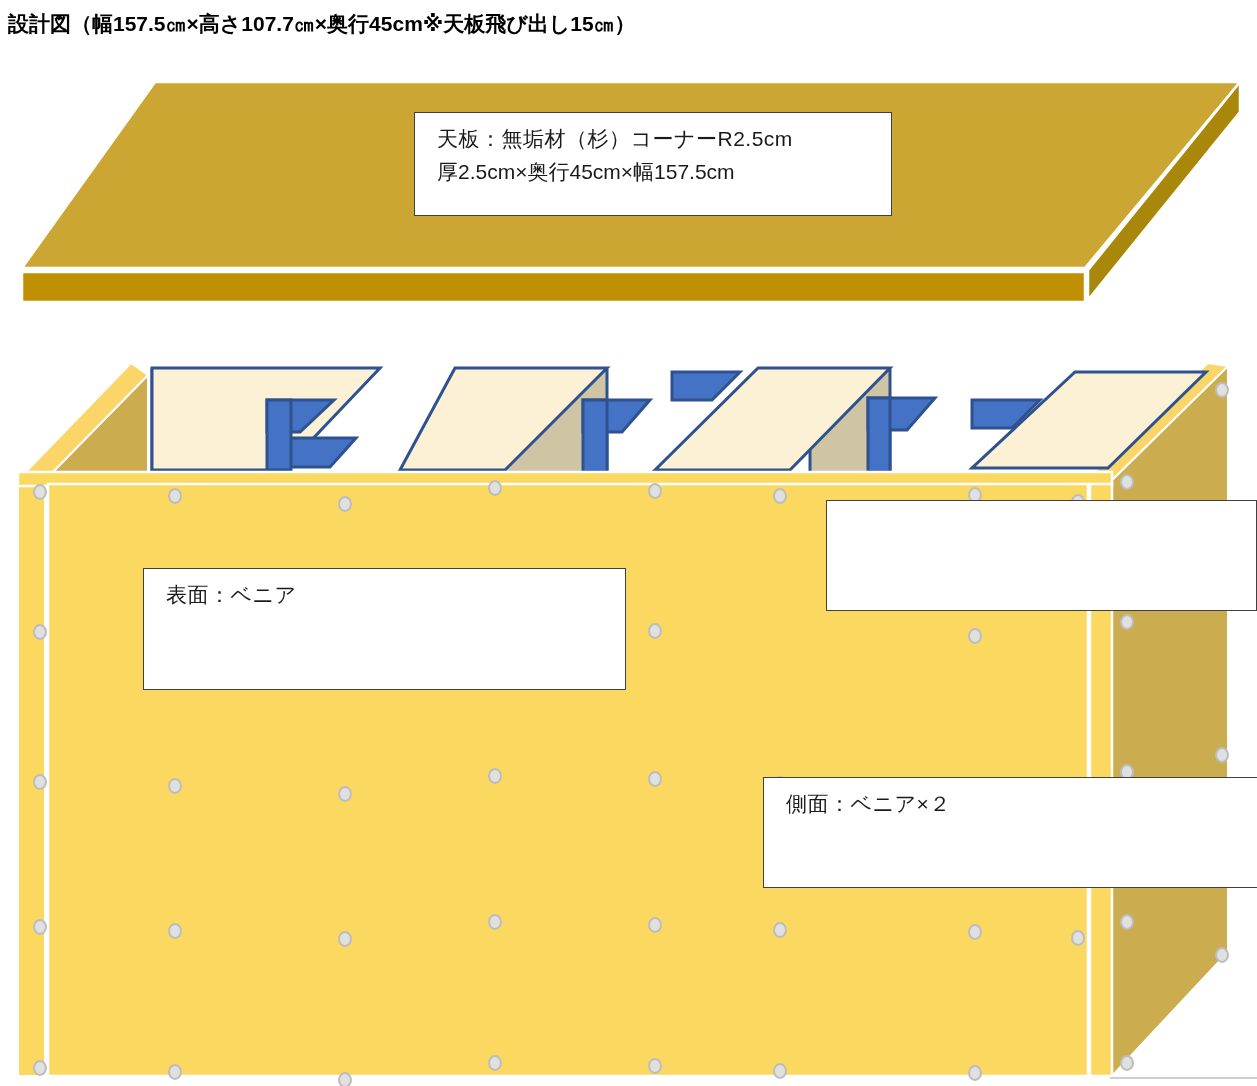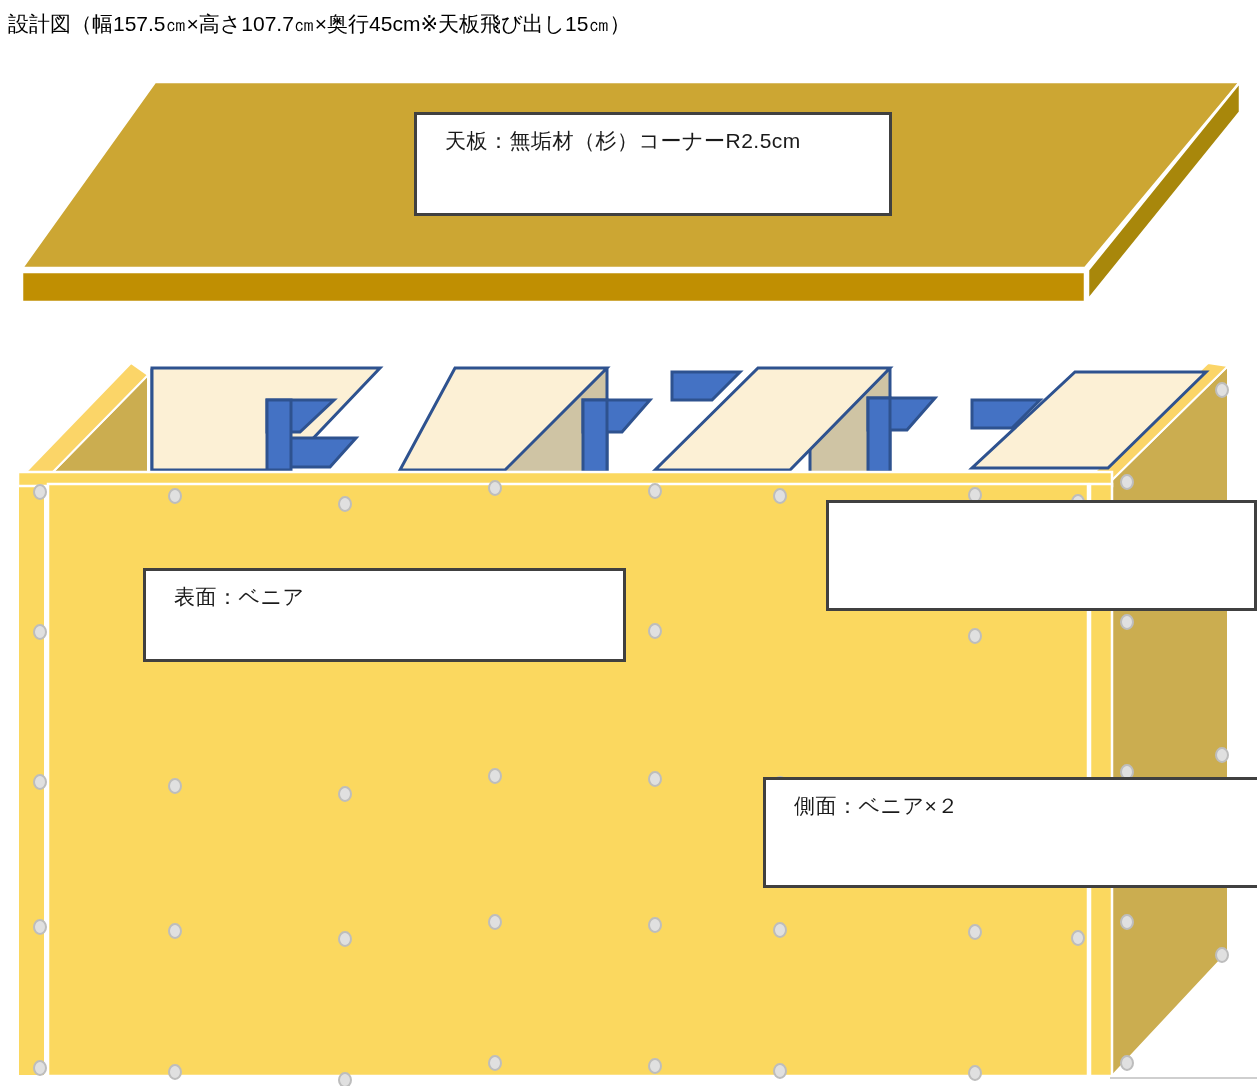--- a/index.html
+++ b/index.html
@@ -1,40 +1,40 @@
 <!DOCTYPE html>
 <html><head>
 <meta charset="utf-8">
 <style>
   html,body{margin:0;padding:0;background:#ffffff;}
   body{width:1257px;height:1086px;position:relative;overflow:hidden;
        font-family:"Liberation Sans","DejaVu Sans",sans-serif;}
 
   #title{
     position:absolute; left:8px; top:10px;
-    font-size:21px; font-weight:normal; color:#000000;
+    font-size:21px; font-weight:bold; color:#000000;
     letter-spacing:0px; white-space:nowrap;
   }
 
   #stage{position:absolute;left:0;top:0;width:1257px;height:1086px;}
   #stage svg{display:block;}
 
   .callout{
     position:absolute;
     background:#ffffff;
-    border:3px solid #404040;
+    border:1px solid #404040;
     box-shadow:0 0 0 0 rgba(0,0,0,0);
     box-sizing:border-box;
-    padding:10px 14px 12px 28px;
+    padding:10px 14px 12px 22px;
   }
   .callout .l1{font-size:21px;color:#1a1a1a;line-height:1.55;white-space:nowrap;letter-spacing:.5px;}
   .callout .l2{font-size:21px;color:#1a1a1a;line-height:1.55;white-space:nowrap;}
 
   #co-top   {left:414px; top:112px;  width:478px; height:104px;}
-  #co-front {left:143px; top:568px;  width:483px; height:94px;}
+  #co-front {left:143px; top:568px;  width:483px; height:122px;}
   #co-box   {left:826px; top:500px;  width:431px; height:111px;}
   #co-side  {left:763px; top:777px;  width:554px; height:111px;}
 </style>
 </head>
 <body>
 
 <div id="title">設計図（幅157.5㎝×高さ107.7㎝×奥行45cm※天板飛び出し15㎝）</div>
 
 <div id="stage">
 <svg width="1257" height="1086" viewBox="0 0 1257 1086" xmlns="http://www.w3.org/2000/svg">
@@ -168,20 +168,21 @@
     </g>
   </g>
 
   <line x1="1110" y1="1078" x2="1257" y2="1078" stroke="#CFCFCF" stroke-width="2"></line>
 
 </svg>
 </div>
 
 <div class="callout" id="co-top">
   <div class="l1">天板：無垢材（杉）コーナーR2.5cm</div>
+  <div class="l2">厚2.5cm×奥行45cm×幅157.5cm</div>
 </div>
 
 <div class="callout" id="co-front">
   <div class="l1">表面：ベニア</div>
 </div>
 
 <div class="callout" id="co-box">
 </div>
 
 <div class="callout" id="co-side">

